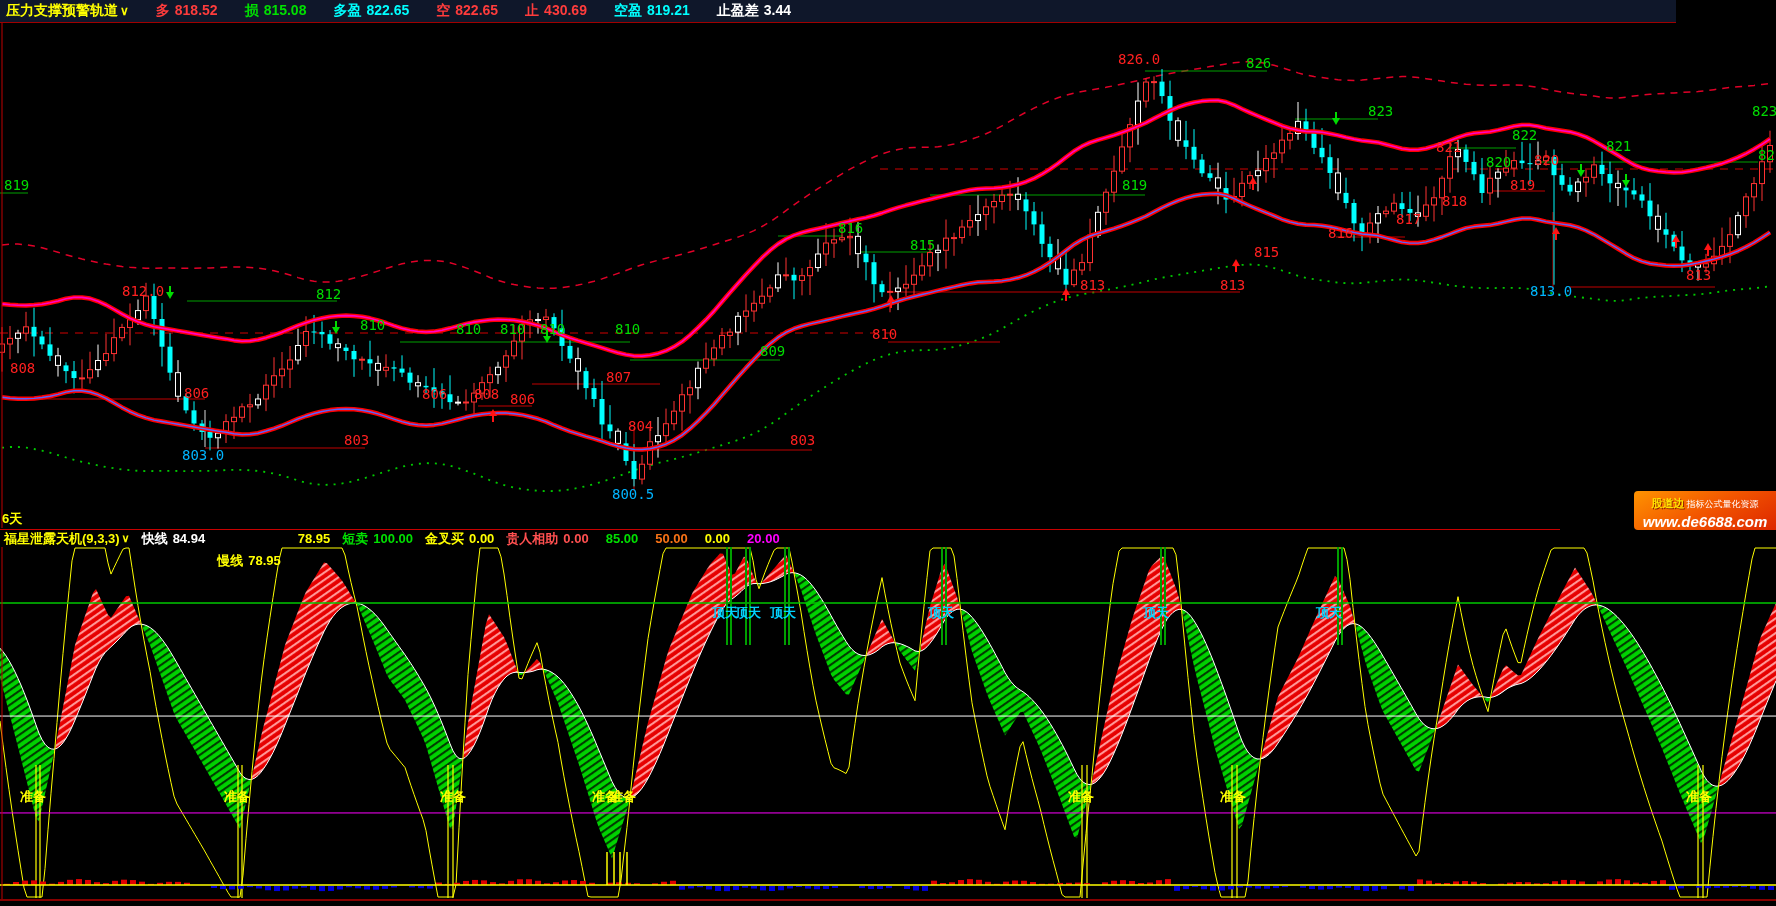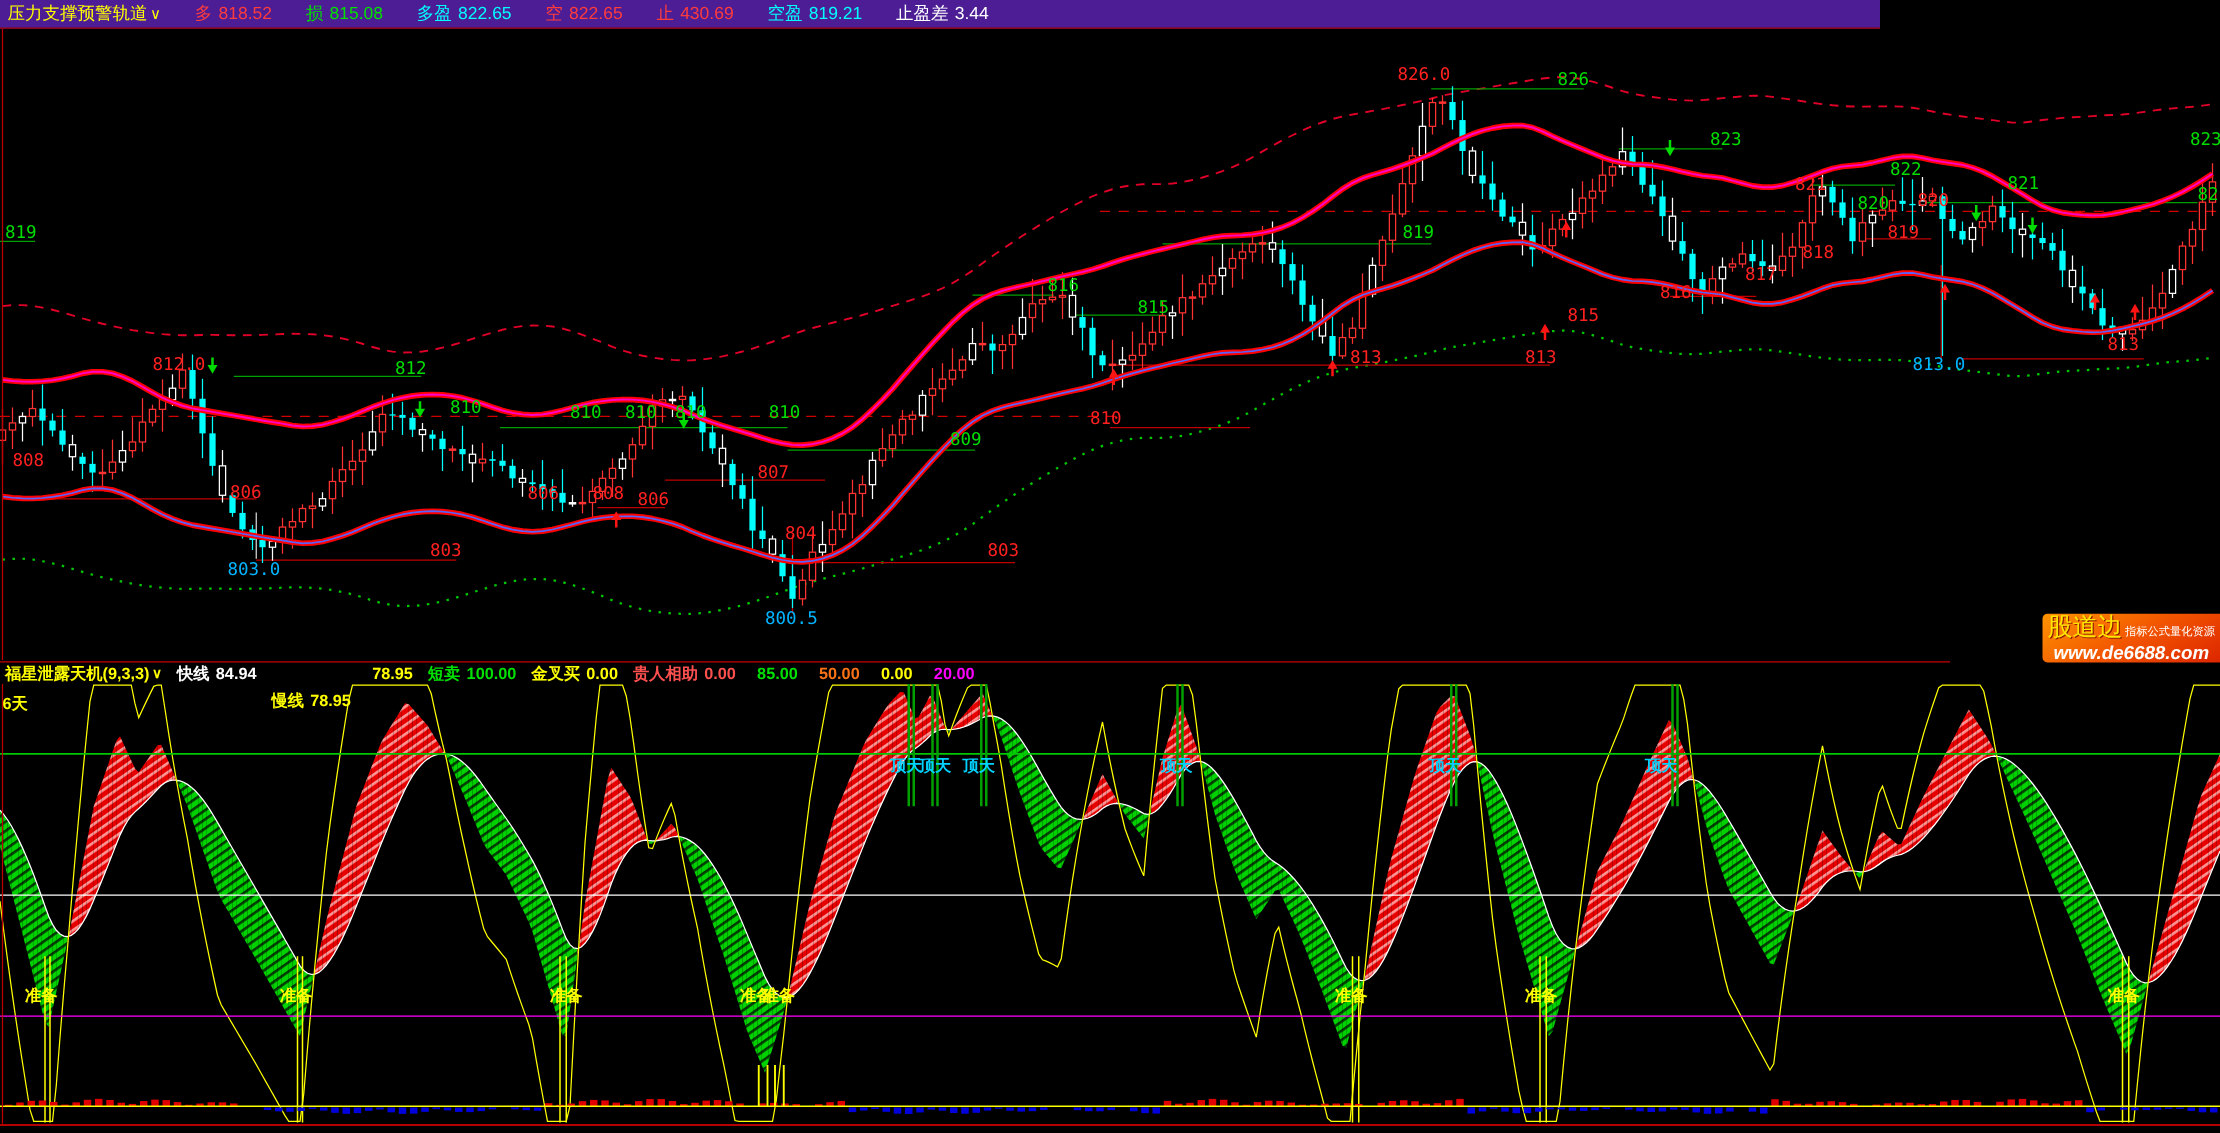--- a/index.html
+++ b/index.html
@@ -1,39 +1,39 @@
 <!DOCTYPE html>
 <html><head>
 <meta charset="utf-8">
 <style>
   html,body{margin:0;padding:0;background:#000;}
   #app{position:relative;width:1776px;height:906px;background:#000;overflow:hidden;
        font-family:"Liberation Sans",sans-serif;}
   svg{position:absolute;left:0;top:0;}
-  .topbar{position:absolute;left:0;top:0;width:1504px;height:22px;background:#4c1d95;
+  .topbar{position:absolute;left:0;top:0;width:1676px;height:22px;background:#0f172a;
           border-bottom:1px solid #a00000;display:flex;align-items:center;
-          font-size:14px;font-weight:normal;z-index:5;white-space:nowrap;}
+          font-size:14px;font-weight:bold;z-index:5;white-space:nowrap;}
   .topbar .title{color:#ffff00;margin-left:6px;}
   .topbar .caret{color:#ffff00;margin-left:2px;font-size:12px;}
   .fieldwrap{display:flex;align-items:center;}
   .fld{margin-left:27px;}
   .fld .v{margin-left:5px;}
   .indbar{position:absolute;left:0;top:529px;width:1560px;height:17px;background:#000;
           border-top:1px solid #c80000;display:flex;align-items:center;
           font-size:13px;font-weight:bold;z-index:5;white-space:nowrap;}
   .indbar .title{color:#ffff00;margin-left:4px;}
   .indbar .caret{color:#ffff00;margin-left:2px;font-size:11px;}
   .indbar .fld{margin-left:12px;}
   .period{position:absolute;left:2px;top:510px;color:#ffff00;font-size:13px;
-          font-weight:bold;z-index:6;margin-top:44px;}
+          font-weight:bold;z-index:6;}
   .watermark{position:absolute;left:1634px;top:491px;width:142px;height:39px;z-index:7;
              background:linear-gradient(150deg,#ff9400 0%,#f25600 50%,#dd2600 100%);
              border-radius:4px 0 0 4px;text-align:center;overflow:hidden;}
   .wm-top{line-height:20px;margin-top:1px;}
-  .wm-brand{color:#ffe600;font-size:20px;font-weight:normal;text-shadow:1px 1px 0 #902000;}
+  .wm-brand{color:#ffe600;font-size:11px;font-weight:bold;text-shadow:1px 1px 0 #902000;}
   .wm-tag{color:#ffffff;font-size:9px;margin-left:2px;}
   .wm-url{color:#ffffff;font-size:15px;font-weight:bold;line-height:15px;font-style:italic;}
 </style>
 </head>
 <body>
 
 <div id="app">
   <svg id="canvas" width="1776" height="906" viewBox="0 0 1776 906">
       <defs>
         <pattern id="redh" patternUnits="userSpaceOnUse" width="6" height="6" patternTransform="rotate(55)">

